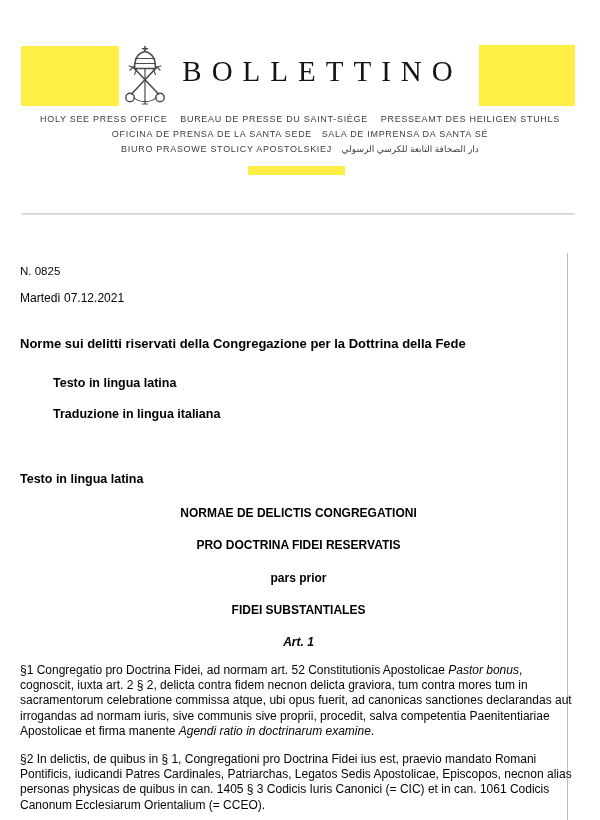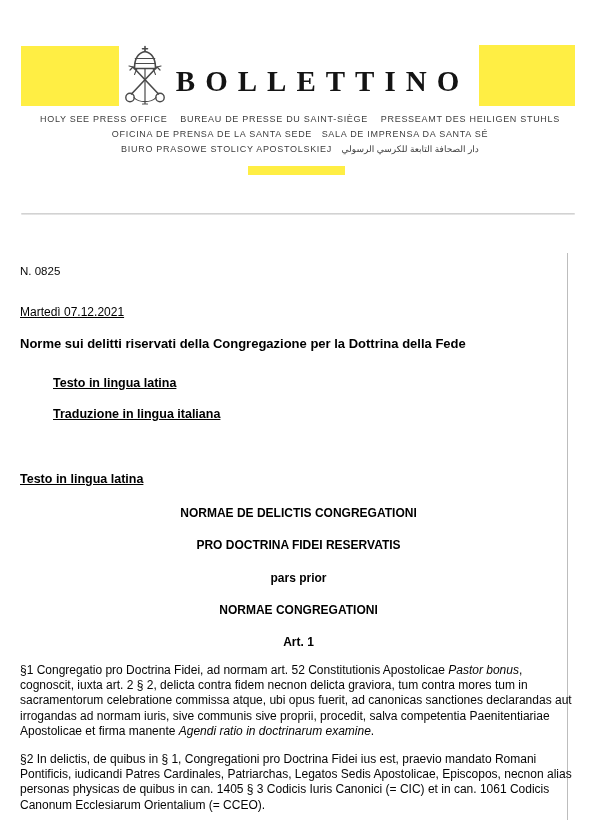--- a/index.html
+++ b/index.html
@@ -19,60 +19,60 @@
   .yellow-left  { left: 21px;  top: 46px; width: 98px; height: 60px; }
   .yellow-right { left: 479px; top: 45px; width: 96px; height: 61px; }
   .emblem { left: 121px; top: 45px; width: 48px; height: 63px; }
   .masthead { left: 158px; top: 53px; width: 324px; text-align: center; }
   .office-name {
     font-size: 13px; letter-spacing: 4.5px; color: #2d2d2d;
     white-space: nowrap; font-weight: 400;
   }
   .bulletin-title {
     font-family: "Liberation Serif", "DejaVu Serif", serif;
-    font-weight: 700; font-size: 29px; letter-spacing: 10px;
-    color: #141414; margin-top: 12px; white-space: nowrap;
+    font-weight: 400; font-size: 29px; letter-spacing: 10px;
+    color: #141414; margin-top: 2px; white-space: nowrap;
     margin-left: 5px; 
   }
   .translations {
     left: 0; top: 112px; width: 600px; text-align: center;
     font-size: 9px; letter-spacing: 0.7px; color: #3c3c3c;
   }
   .translations div { height: 15px; line-height: 15px; white-space: pre; }
   .yellow-bar { left: 248px; top: 166px; width: 97px; height: 9px; }
   .divider {
     left: 21px; top: 213px; width: 554px; height: 2px;
     background: linear-gradient(#c9c9c9, #ececec);
     border-radius: 2px;
   }
   .vrule { left: 567px; top: 253px; width: 1px; height: 567px; background: #bdbdbd; }
 
   
   .doc-number {
     top: 265px; left: 20px; width: 557px; text-align: left;
     font-size: 11.5px; color: #0a0a0a;
   }
-  .doc-date { left: 20px; top: 305px; font-size: 12px; text-decoration: underline; }
+  .doc-date { left: 20px; top: 291px; font-size: 12px; }
   .article-title {
     left: 20px; top: 336px; width: 545px;
     font-size: 13px; font-weight: 700;
   }
   .doc-link {
-    font-size: 12.5px; font-weight: 700; text-decoration: underline;
+    font-size: 12.5px; font-weight: 700; 
     color: #000; cursor: pointer; white-space: nowrap;
   }
   .link-1 { left: 53px; top: 376px; }
   .link-2 { left: 53px; top: 407px; }
   .link-3 { left: 20px; top: 472px; }
   .heading {
     left: 20px; width: 557px; text-align: center;
     font-size: 12px; font-weight: 700; white-space: nowrap;
   }
   .h-0 { top: 506px; } .h-1 { top: 538px; } .h-2 { top: 571px; }
-  .h-3 { top: 603px; } .h-4 { top: 635px; }
+  .h-3 { top: 603px; } .h-4 { top: 635px; font-style: italic; }
   .paragraphs { left: 20px; top: 663px; width: 558px; }
   .paragraphs p { font-size: 12px; line-height: 15.2px; color: #050505; }
   .paragraphs p + p { margin-top: 13px; }
   .paragraphs .it { font-style: italic; }
 </style>
 </head>
 <body>
 
 <div class="abs yellow-block yellow-left" style="background: rgb(255, 238, 68);"></div>
 <div class="abs yellow-block yellow-right" style="background: rgb(255, 238, 68);"></div>
@@ -118,19 +118,19 @@
 <div class="abs doc-date">Martedì 07.12.2021</div>
 <div class="abs article-title">Norme sui delitti riservati della Congregazione per la Dottrina della Fede</div>
 
 <span class="abs doc-link link-1">Testo in lingua latina</span>
 <span class="abs doc-link link-2">Traduzione in lingua italiana</span>
 <span class="abs doc-link link-3">Testo in lingua latina</span>
 
 <div class="abs heading h-0">NORMAE DE DELICTIS CONGREGATIONI</div>
 <div class="abs heading h-1">PRO DOCTRINA FIDEI RESERVATIS</div>
 <div class="abs heading h-2">pars prior</div>
-<div class="abs heading h-3">NORMAE CONGREGATIONI</div>
+<div class="abs heading h-3">FIDEI SUBSTANTIALES</div>
 <div class="abs heading h-4">Art. 1</div>
 
 <div class="abs paragraphs">
   <p><span>§1 Congregatio pro Doctrina Fidei, ad normam art. 52 Constitutionis Apostolicae </span><span class="it">Pastor bonus</span><span>, cognoscit, iuxta art. 2 § 2, delicta contra fidem necnon delicta graviora, tum contra mores tum in sacramentorum celebratione commissa atque, ubi opus fuerit, ad canonicas sanctiones declarandas aut irrogandas ad normam iuris, sive communis sive proprii, procedit, salva competentia Paenitentiariae Apostolicae et firma manente </span><span class="it">Agendi ratio in doctrinarum examine</span><span>.</span></p>
   <p><span>§2 In delictis, de quibus in § 1, Congregationi pro Doctrina Fidei ius est, praevio mandato Romani Pontificis, iudicandi Patres Cardinales, Patriarchas, Legatos Sedis Apostolicae, Episcopos, necnon alias personas physicas de quibus in can. 1405 § 3 Codicis Iuris Canonici (= CIC) et in can. 1061 Codicis Canonum Ecclesiarum Orientalium (= CCEO).</span></p>
 </div>
 
 </body></html>

